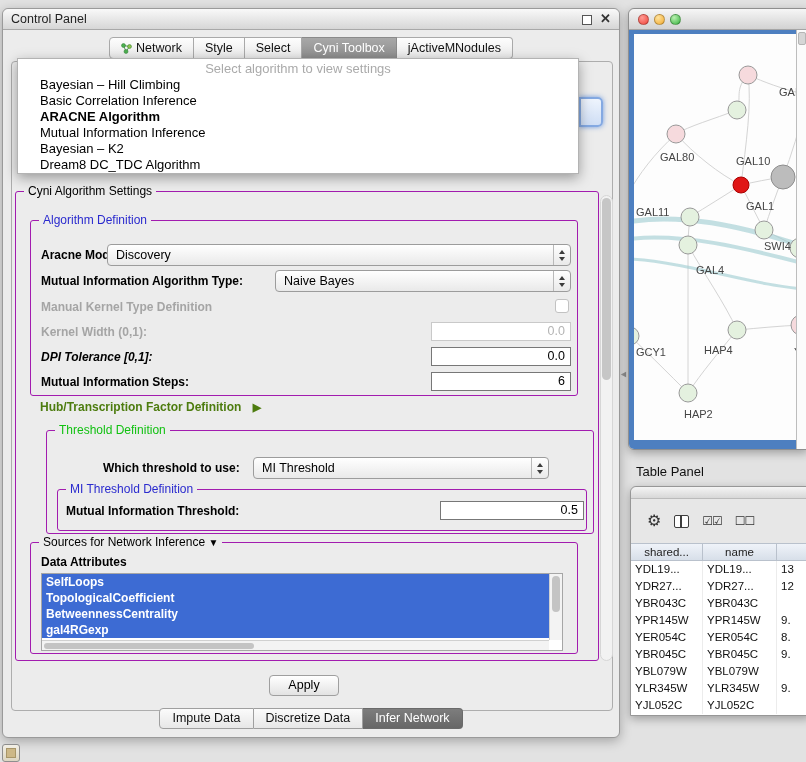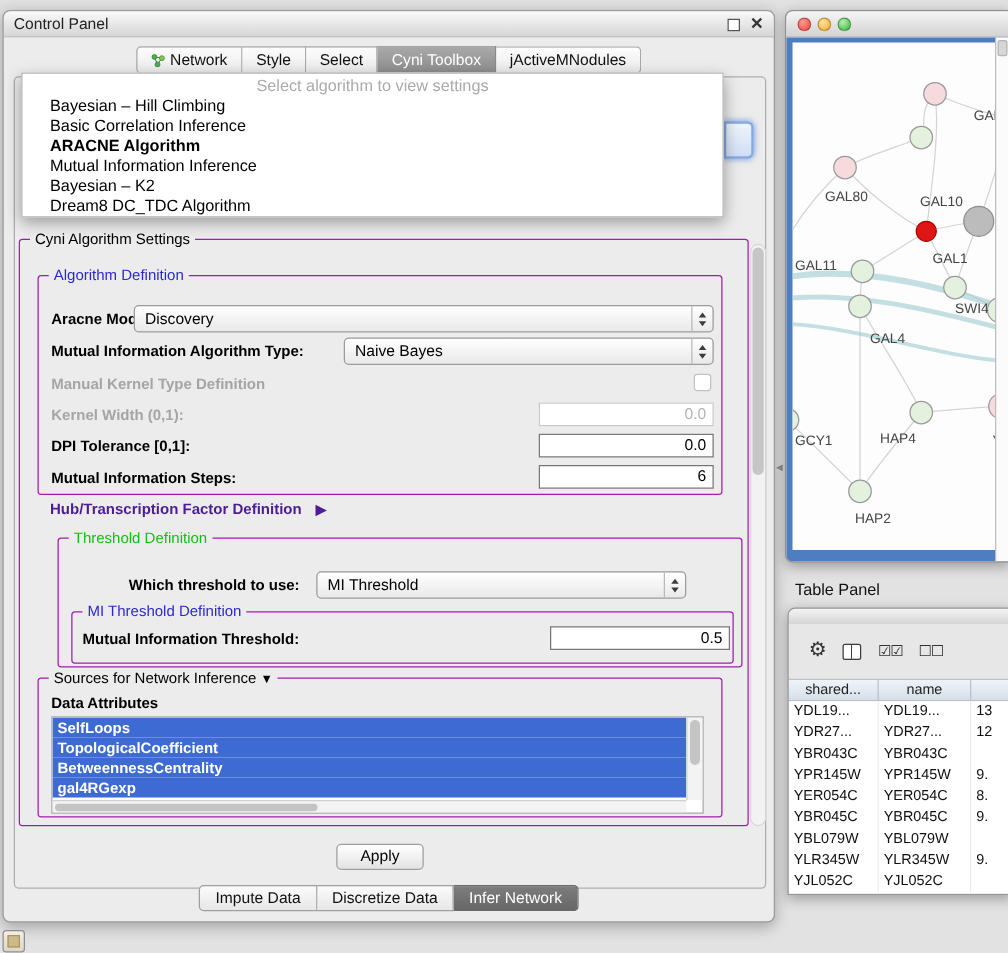--- a/index.html
+++ b/index.html
@@ -67,21 +67,21 @@
               border-bottom:4.5px solid #3c3c3c; }
   .tri-down { width:0; height:0; border-left:3.5px solid transparent; border-right:3.5px solid transparent;
               border-top:4.5px solid #3c3c3c; }
 
   .tfield { position:absolute; height:19px; background:#fff; border:1px solid #777;
             font-size:12.5px; line-height:17px; text-align:right; padding-right:5px; color:#000; }
   .tfield.disabled { border-color:#c9c9c9; color:#b4b4b4; }
   .checkbox { position:absolute; width:14px; height:14px; background:#fff;
               border:1.5px solid #c2c2c2; border-radius:3px; }
 
-  .hub-row { position:absolute; left:24px; top:208px; font-size:12px; font-weight:bold; color:#4c1d95; }
+  .hub-row { position:absolute; left:24px; top:208px; font-size:12px; font-weight:bold; color:#4d7c0f; }
   .hub-row .arrow { margin-left:8px; font-size:11px; }
 
   .attr-label { position:absolute; left:10px; top:12px; font-size:12px; font-weight:bold; }
   .attr-list { position:absolute; left:10px; top:30px; width:522px; height:78px; background:#fff;
                border:1px solid #a6a6a6; overflow:hidden; }
   .attr-row { height:16px; line-height:16px; font-size:12px; color:#fff; background:#3d6bd3;
               padding-left:4px; width:calc(100% - 13px); white-space:nowrap;font-weight:bold; }
   .attr-vscroll { position:absolute; right:0; top:0; bottom:10px; width:13px; background:#f3f3f3;
                   border-left:1px solid #d0d0d0; }
   .attr-vscroll .thumb { position:absolute; left:2px; top:2px; width:8px; height:36px;
@@ -235,21 +235,21 @@
             <span class="tri-down"></span>
           </span>
       </div>
 
       <div class="flabel disabled" style="left:10px; top:79px;">Manual Kernel Type Definition</div>
       <div class="checkbox" style="left:524px; top:78px;"></div>
 
       <div class="flabel disabled" style="left:10px; top:104px;">Kernel Width (0,1):</div>
       <div class="tfield disabled" style="left:400px; top:101px; width:140px;">0.0</div>
 
-      <div class="flabel" style="left:10px; top:129px;">DPI Tolerance [0,1]:</div>
+      <div class="flabel" style="left:10px; top:129px;font-style:italic;">DPI Tolerance [0,1]:</div>
       <div class="tfield" style="left:400px; top:126px; width:140px;">0.0</div>
 
       <div class="flabel" style="left:10px; top:154px;">Mutual Information Steps:</div>
       <div class="tfield" style="left:400px; top:151px; width:140px;">6</div>
     </div>
 
     <div class="hub-row">
       <span>Hub/Transcription Factor Definition</span>
       <span class="arrow">▶</span>
     </div>

